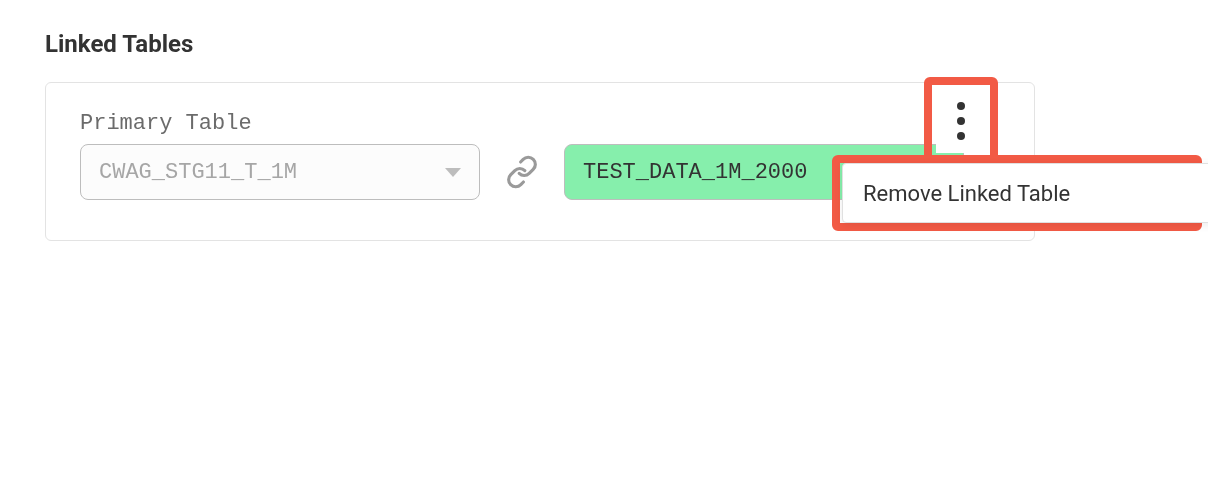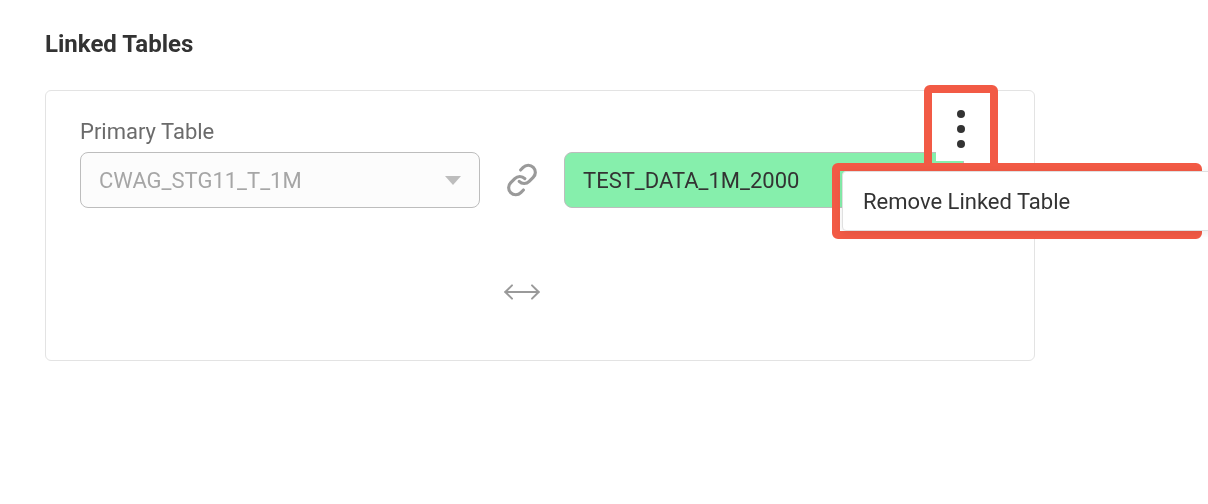--- a/index.html
+++ b/index.html
@@ -13,33 +13,34 @@
     height: 504px;
     overflow: hidden;
   }
   .wrap {
     padding: 30px 45px;
   }
   .section-title {
     font-size: 24px;
     font-weight: 700;
     color: #333;
-    margin: 0 0 32px 0;
+    margin: 0 0 24px 0;
   }
   .panel {
     border: 1px solid #e3e3e3;
     border-radius: 6px;
     padding: 28px 34px 40px 34px;
     width: 990px;
     position: relative;
   }
   .rows {
     display: flex;
-    flex-direction: column;
+    flex-direction: row;
     gap: 56px;
+    font-family: Liberation Mono, monospace;
   }
   .row {
     display: flex;
     align-items: flex-end;
     gap: 18px;
   }
   .field {
     display: flex;
     flex-direction: column;
     width: 400px;

